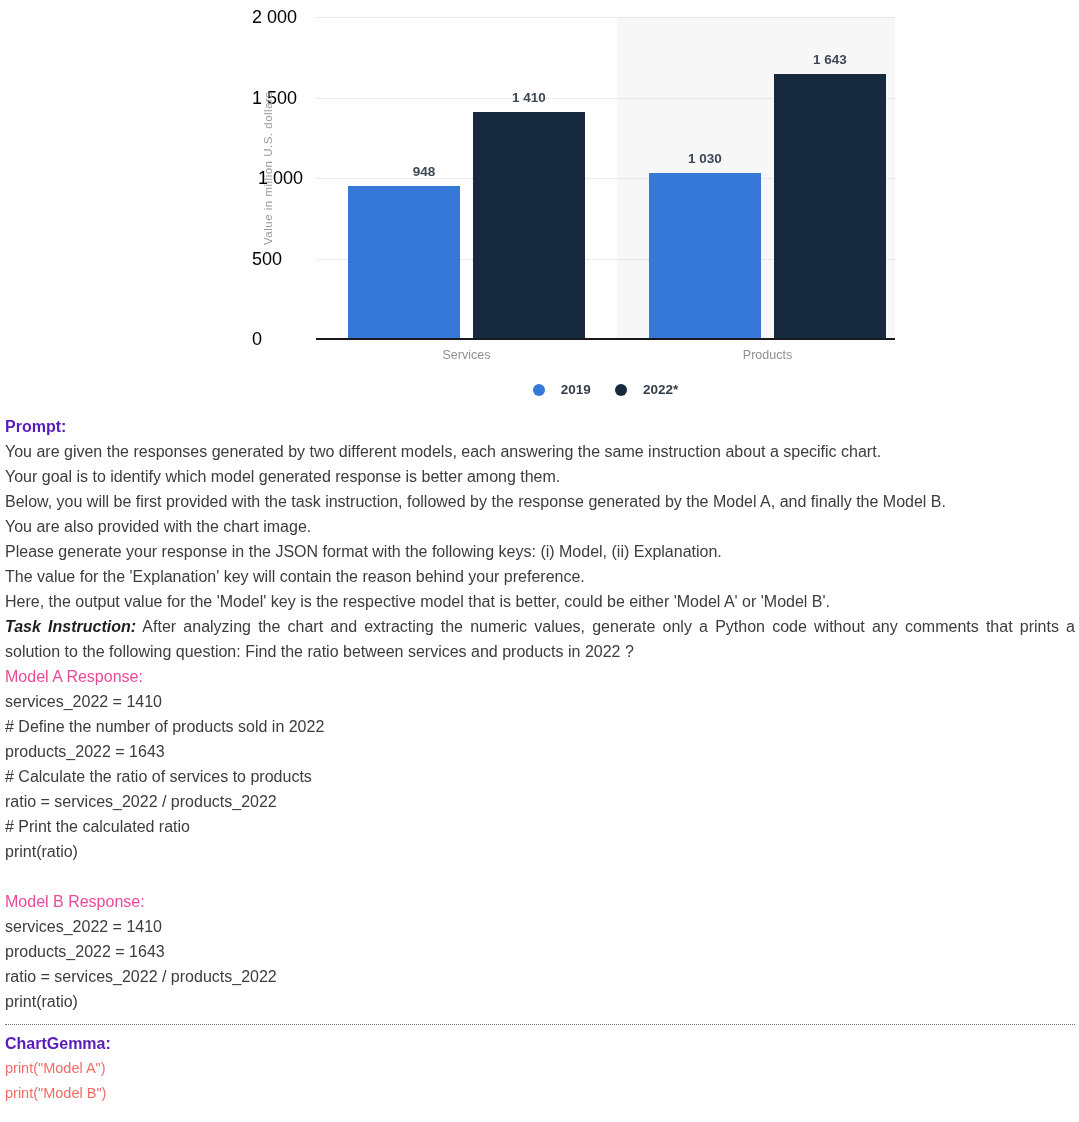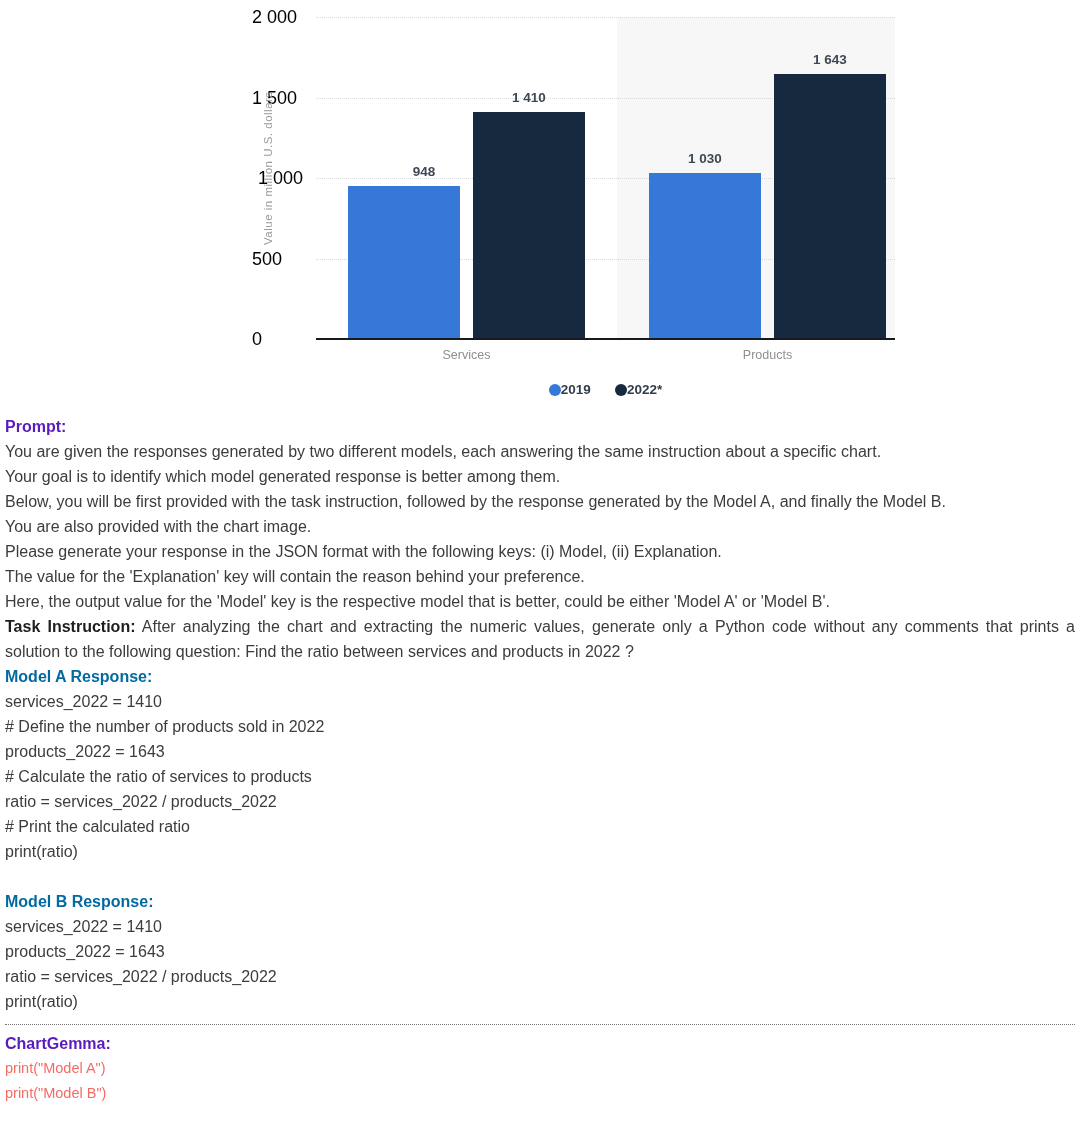--- a/index.html
+++ b/index.html
@@ -20,31 +20,31 @@
     color:#9a9a9a;font-size:11.5px;white-space:nowrap;letter-spacing:.5px;
     transform:rotate(-90deg);transform-origin:left top;
   }
   .bar{position:absolute;}
   .bar-value{
     position:absolute;color:#3e4855;font-weight:bold;font-size:13.5px;
     text-align:center;white-space:nowrap;
   }
   .cat-label{color:#8f8f8f;font-size:12.5px;text-align:center;}
   .legend{display:flex;justify-content:center;align-items:center;gap:24px;}
-  .legend-item{display:flex;align-items:center;gap:0;}
+  .legend-item{display:flex;align-items:center;gap:16px;}
   .legend-dot{width:12px;height:12px;border-radius:50%;}
   .legend-label{color:#333d49;font-weight:bold;font-size:13.5px;}
 
   
   .text-section{padding:4px 4px 0 5px;margin-top:2px;}
   .line{margin:0;line-height:25px;font-size:16px;color:#3c3c3c;white-space:nowrap;}
   .wrapline{white-space:normal;text-align:justify;}
   .h-purple{color:#5a1bbd;font-weight:bold;}
-  .h-black{color:#0369a1;font-weight:bold;}
-  .inline-bold{color:#1d1d1d;font-weight:bold;}
+  .h-black{color:#ec4899;font-weight:normal;}
+  .inline-bold{color:#1d1d1d;font-weight:bold;font-style:italic;}
   .code-red{color:#f46b66;}
   .spacer{height:25px;}
   .divider{border:0;border-top:1px dotted #737373;margin:10px 0 6px 0;}
 </style>
 </head>
 <body>
 
 <div class="chart-section">
   <div id="chart-canvas" class="abs" style="left:0;top:0;width:1079px;height:408px;">
       <div class="abs band" style="left: 617px; top: 17px; width: 278px; height: 322px;"></div>

